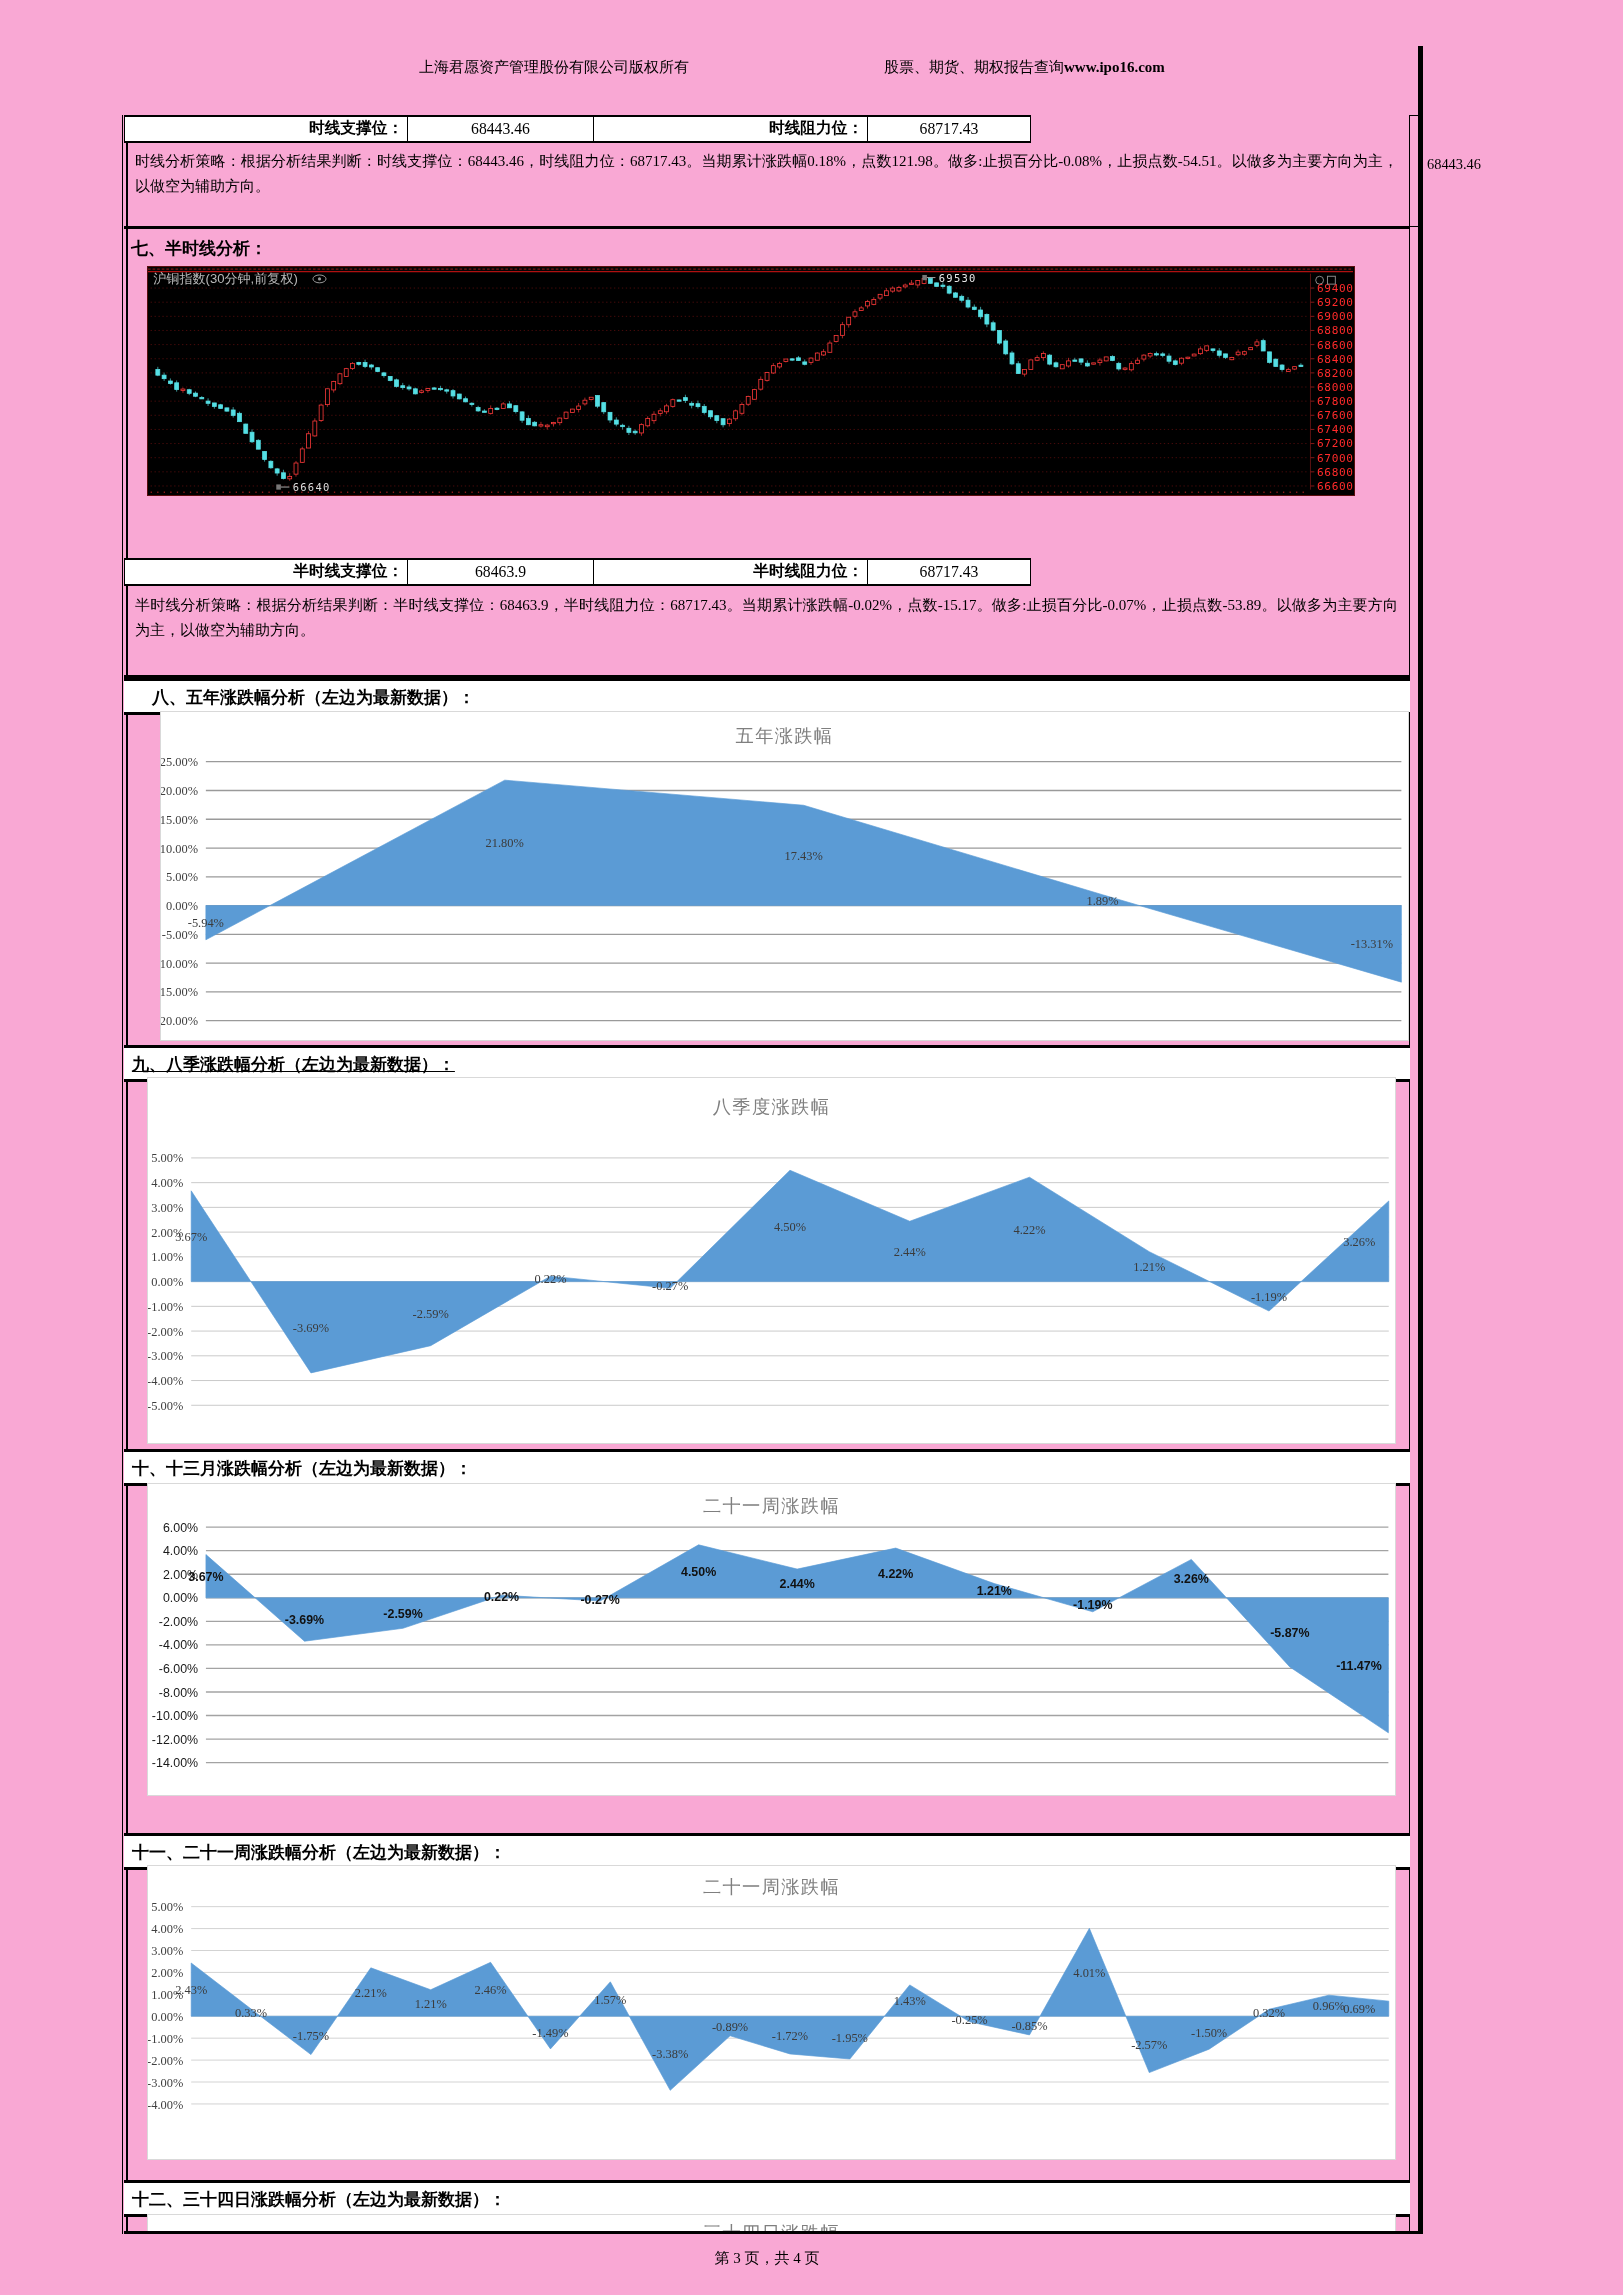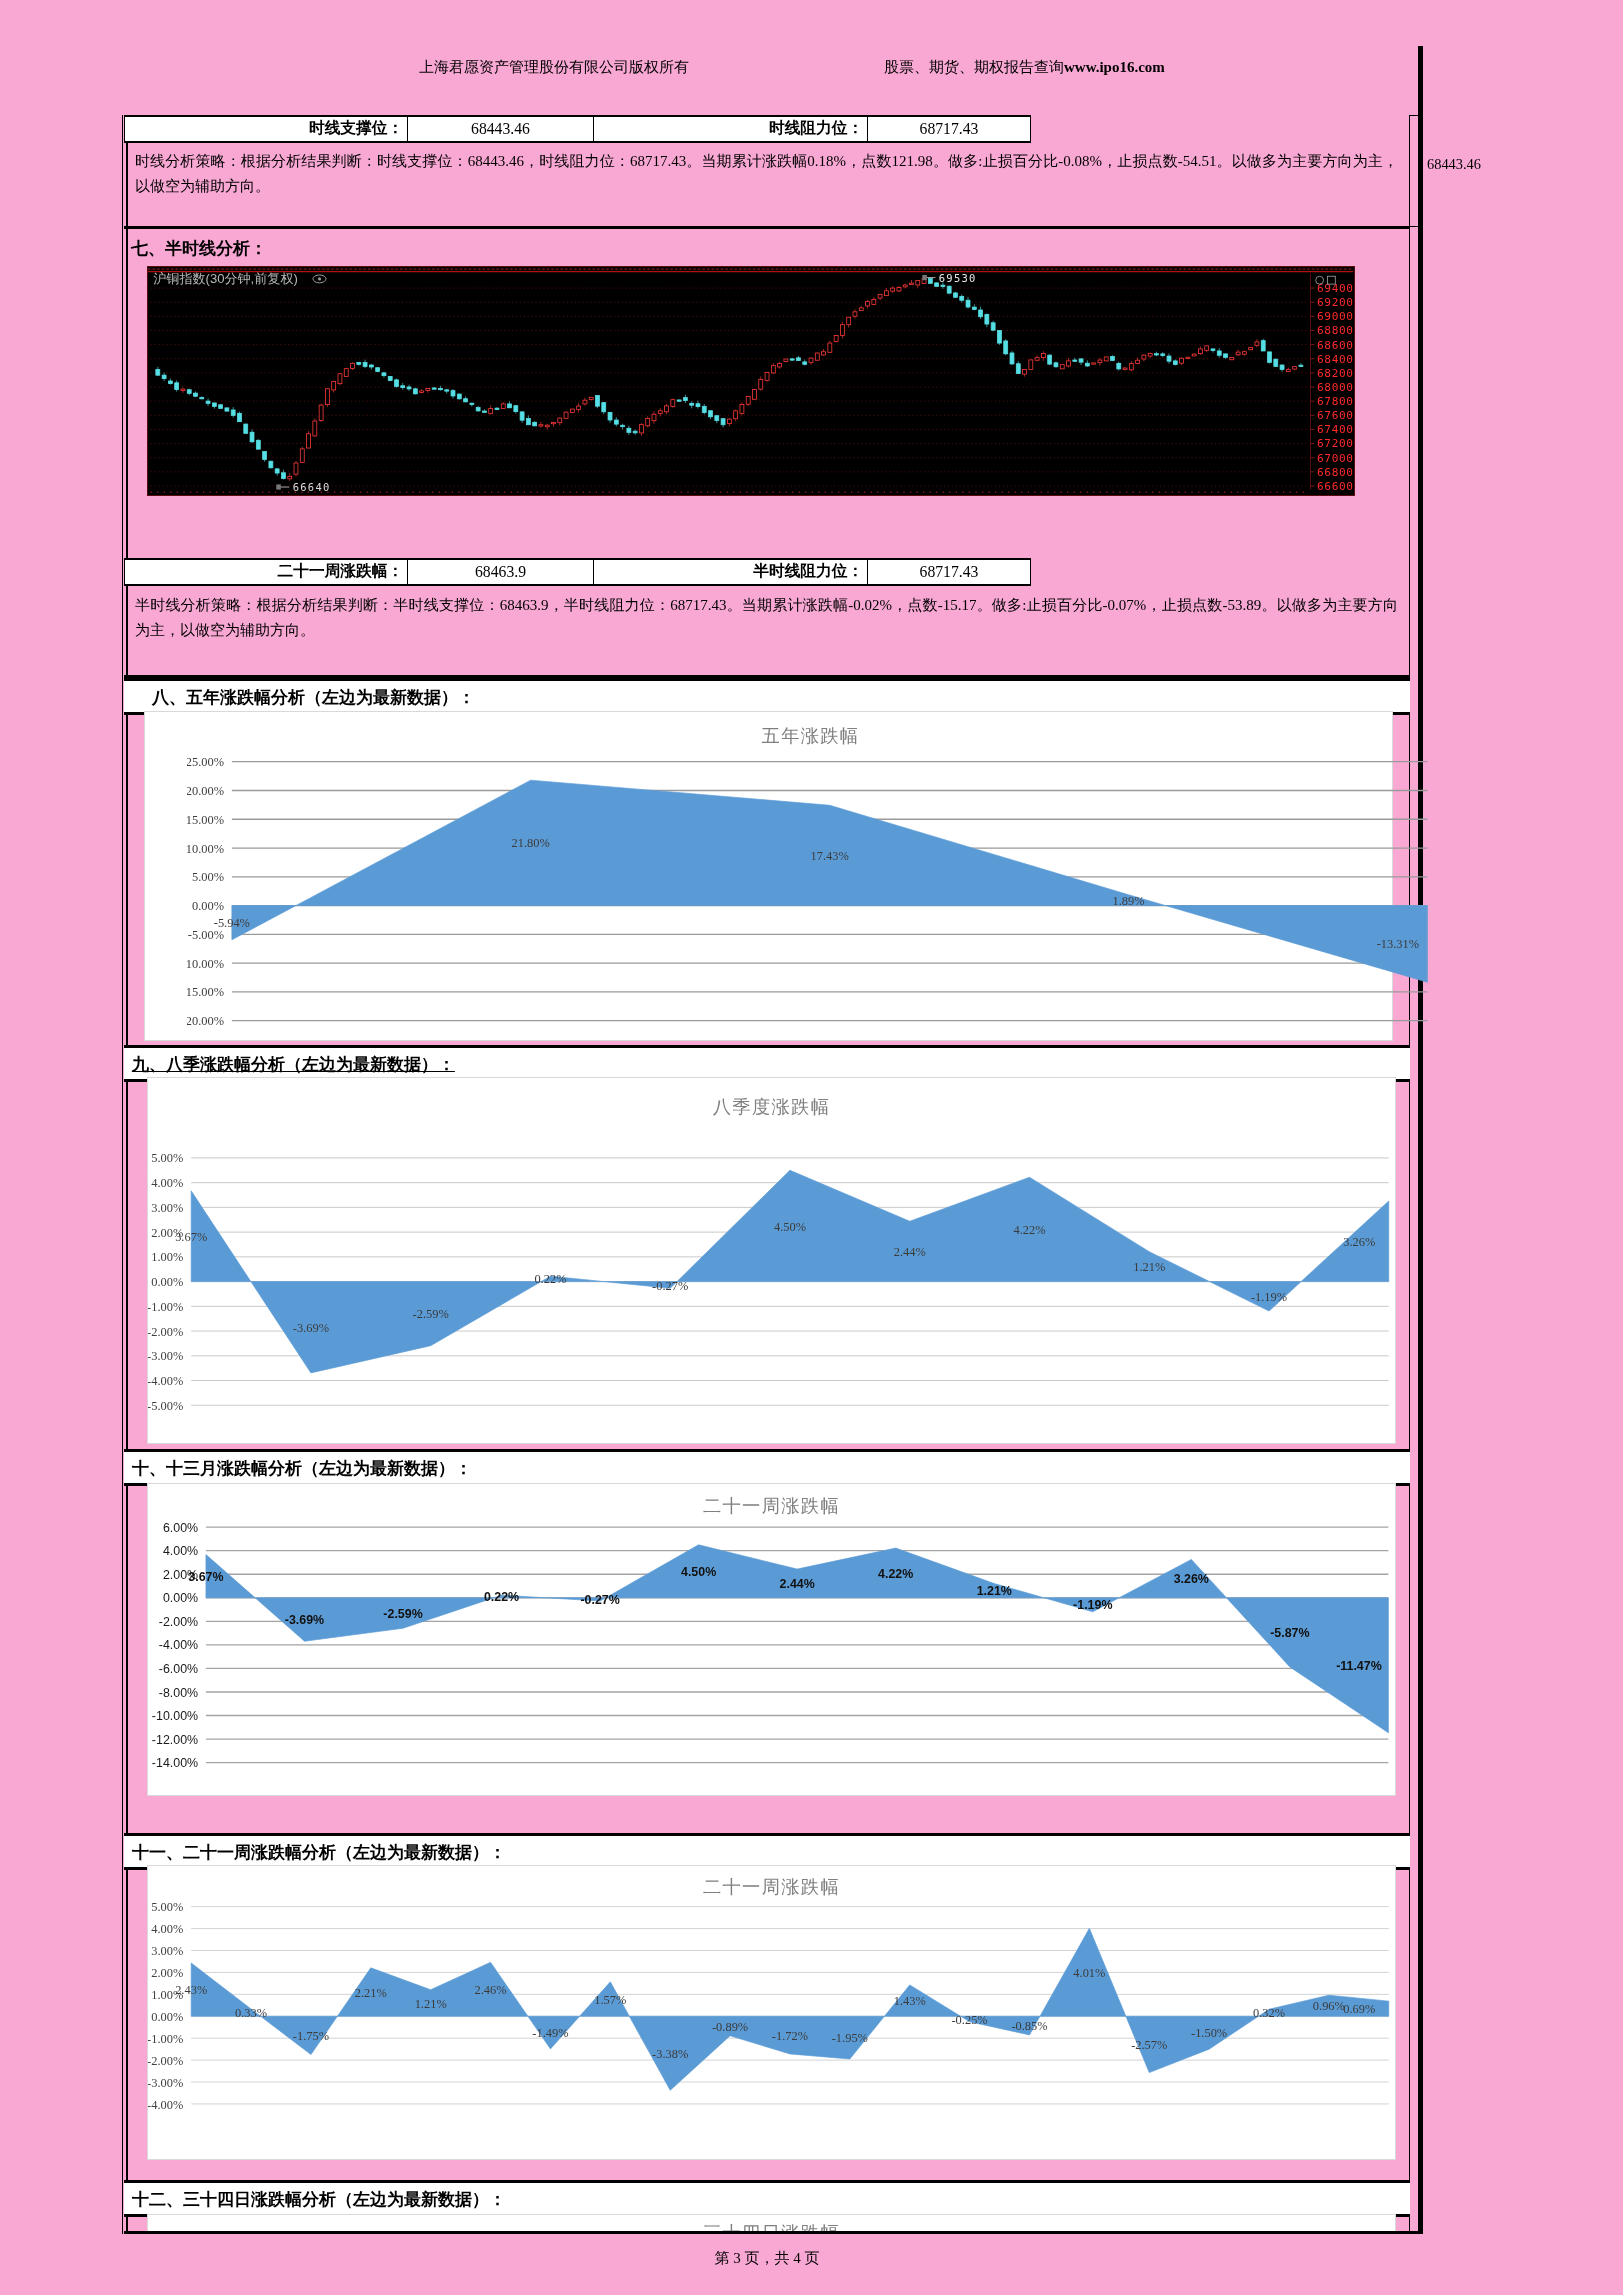--- a/index.html
+++ b/index.html
@@ -488,31 +488,31 @@
         <rect x="1183" y="12" width="7" height="8" fill="#777"></rect>
         <line x1="1190" y1="16" x2="1203" y2="16" stroke="#aaa" stroke-width="1.5"></line>
         <text x="1208" y="22" font-size="16" font-family="&quot;DejaVu Sans Mono&quot;,monospace" letter-spacing="2px" fill="#e8e8e8">69530</text>
         <rect x="196" y="332" width="7" height="8" fill="#777"></rect>
         <line x1="203" y1="336" x2="216" y2="336" stroke="#aaa" stroke-width="1.5"></line>
         <text x="221" y="342" font-size="16" font-family="&quot;DejaVu Sans Mono&quot;,monospace" letter-spacing="2px" fill="#dddddd">66640</text>
       </svg>
   </div>
 
   <div class="sr-row" style="left:124px;top:558px;width:907px;">
-    <div class="sr-cell sr-label" style="width:283px;">二十一周涨跌幅：</div>
+    <div class="sr-cell sr-label" style="width:283px;">半时线支撑位：</div>
     <div class="sr-cell sr-value" style="width:186px;">68463.9</div>
     <div class="sr-cell sr-label" style="width:274px;">半时线阻力位：</div>
     <div class="sr-cell sr-value" style="width:164px;">68717.43</div>
   </div>
 
   <div class="paraBox" style="left:124px;top:583px;width:1286px;height:92px;"></div>
   <div class="para" style="left:135px;top:593px;width:1263px;">半时线分析策略：根据分析结果判断：半时线支撑位：68463.9，半时线阻力位：68717.43。当期累计涨跌幅-0.02%，点数-15.17。做多:止损百分比-0.07%，止损点数-53.89。以做多为主要方向为主，以做空为辅助方向。</div>
 
   <div class="sect" style="left:124px;top:678px;width:1286px;padding-left:28px;">八、五年涨跌幅分析（左边为最新数据）：</div>
-  <div class="chartbox" style="left:144px;top:711px;width:1249px;height:330px;padding-left:42px;">
+  <div class="chartbox" style="left:160px;top:711px;width:1249px;height:330px;">
     <div class="charttitle" style="top:10.5px;">五年涨跌幅</div>
     <svg id="areaSvg1" width="1246" height="327" viewBox="0 0 1904 500">
         <line x1="68" y1="75.99999999999997" x2="1896" y2="75.99999999999997" stroke="#9a9a9a" stroke-width="2"></line>
         <text x="56" y="82.99999999999997" text-anchor="end" font-size="19" font-family="&quot;Liberation Serif&quot;,&quot;DejaVu Serif&quot;,serif" fill="#3f3f3f">25.00%</text>
         <line x1="68" y1="120" x2="1896" y2="120" stroke="#9a9a9a" stroke-width="2"></line>
         <text x="56" y="127" text-anchor="end" font-size="19" font-family="&quot;Liberation Serif&quot;,&quot;DejaVu Serif&quot;,serif" fill="#3f3f3f">20.00%</text>
         <line x1="68" y1="164" x2="1896" y2="164" stroke="#9a9a9a" stroke-width="2"></line>
         <text x="56" y="171" text-anchor="end" font-size="19" font-family="&quot;Liberation Serif&quot;,&quot;DejaVu Serif&quot;,serif" fill="#3f3f3f">15.00%</text>
         <line x1="68" y1="208" x2="1896" y2="208" stroke="#9a9a9a" stroke-width="2"></line>
         <text x="56" y="215" text-anchor="end" font-size="19" font-family="&quot;Liberation Serif&quot;,&quot;DejaVu Serif&quot;,serif" fill="#3f3f3f">10.00%</text>

